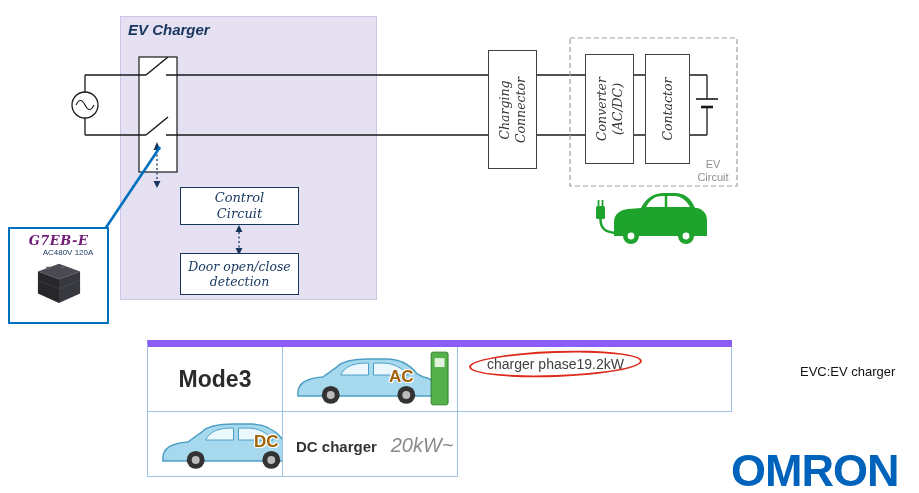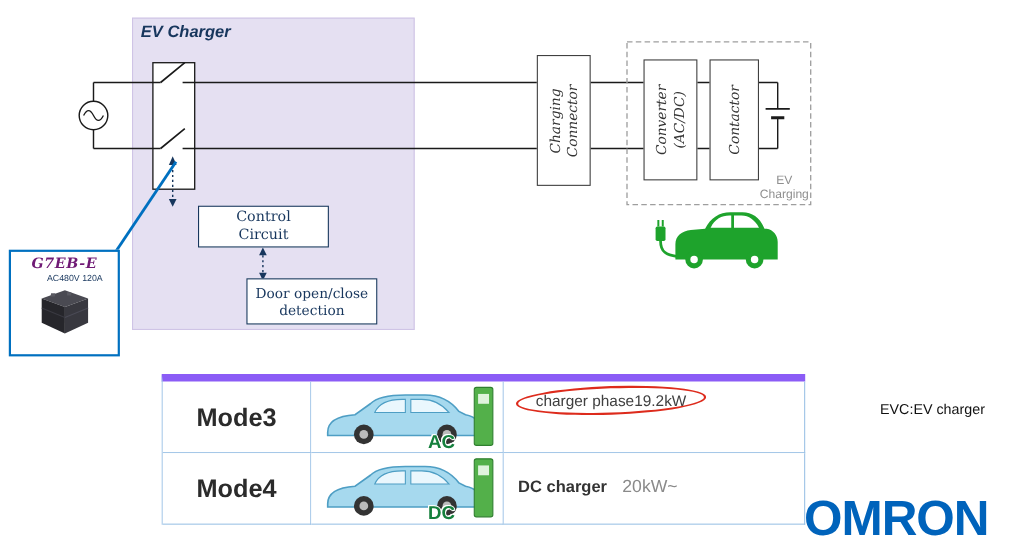--- a/index.html
+++ b/index.html
@@ -18,25 +18,25 @@
     position:absolute; left:128px; top:21px; z-index:3;
     font-weight:bold; font-style:italic; font-size:15px; color:#17365D;
   }
   .overlay {
     position:absolute; left:0; top:0; width:919px; height:493px; z-index:2;
     pointer-events:none;
   }
   .schem-box {
     position:absolute; z-index:3; background:#fff; border:1.5px solid #17365D;
     display:flex; align-items:center; justify-content:center; text-align:center;
-    font-family:"DejaVu Serif", serif; font-size:13px;
+    font-family:"DejaVu Serif", serif; font-style:italic; font-size:13px;
     color:#17365D; line-height:1.2;
   }
   .control-box { left:180px; top:187px; width:117px; height:36px; }
-  .door-box    { left:180px; top:253px; width:117px; height:40px; font-size:12.5px;margin-left:44px; }
+  .door-box    { left:180px; top:253px; width:117px; height:40px; font-size:12.5px; }
 
   .vbox {
     position:absolute; z-index:3; background:#fff; border:1px solid #404040;
   }
   .vbox .vtext {
     position:absolute; top:50%; left:50%;
     transform:translate(-50%,-50%) rotate(-90deg);
     white-space:pre; text-align:center; line-height:1.3;
     font-family:"DejaVu Serif", serif; font-style:italic; font-size:12.5px; color:#333;
   }
@@ -70,34 +70,33 @@
     border-right:1px solid #9DC3E6; border-bottom:1px solid #9DC3E6;
     position:relative; background:#fff; overflow:hidden;
   }
   .mode-cell {
     display:flex; align-items:center; justify-content:center;
     font-weight:bold; font-size:23px; color:#2B2B2B;
   }
   .img-cell svg { display:block; }
   .badge {
     position:absolute; left:106px; top:20px;
-    font-weight:bold; font-size:17px; color:#15803d;
+    font-weight:bold; font-size:17px; color:#a16207;
     text-shadow:1px 0 0 #fff,-1px 0 0 #fff,0 1px 0 #fff,0 -1px 0 #fff,1px 1px 0 #fff,-1px -1px 0 #fff;
-    margin-top:25px;
   }
   .desc-cell { padding:6px 0 0 13px; font-size:14px; color:#404040; }
   .desc-title { font-weight:bold; font-size:15px; color:#333; }
   .desc-line.l1 { padding-left:22px; margin-top:2px; }
   .l2wrap { position:relative; display:inline-block; margin-left:6px; margin-top:2px; padding:1px 10px; }
   .red-ellipse {
     position:absolute; inset:-4px -8px; border:2.5px solid #DD2B1C;
     border-radius:50%; transform:rotate(-2deg);
   }
   .desc-cell.dc { padding-top:22px; }
-  .desc-power { color:#8a8a8a; margin-left:10px; font-size:16px; }
+  .desc-power { color:#8a8a8a; margin-left:10px; font-size:20px;font-style:italic; }
 
   
   .evc-note {
     position:absolute; left:800px; top:364px; z-index:3;
     font-weight:normal; font-size:13px; color:#111;
   }
   .omron-logo {
     position:absolute; left:731px; top:445px; z-index:3;
     font-weight:800; font-size:45px; color:#0063BB; letter-spacing:-1px;
     font-family:"Liberation Sans", sans-serif;
@@ -177,21 +176,21 @@
   </div>
   <div class="vbox converter">
     <span class="vtext">Converter
 (AC/DC)</span>
   </div>
   <div class="vbox contactor">
     <span class="vtext">Contactor</span>
   </div>
 
   <div class="ev-battery-label pre">EV
-Charging</div>
+Circuit</div>
 
   <div class="relay-callout">
     <div class="relay-model">G7EB-E</div>
     <div class="relay-spec">AC480V 120A</div>
     <svg class="relay-cube" width="58" height="46" viewBox="0 0 60 48">
       <polygon points="8,13 30,5 52,13 30,21" fill="#4A4A52"></polygon>
       <polygon points="8,13 8,36 30,46 30,21" fill="#26262B"></polygon>
       <polygon points="52,13 52,36 30,46 30,21" fill="#38383F"></polygon>
       <rect x="18" y="8" width="4" height="3" fill="#5A5A62" transform="skewX(-8)"></rect>
       <rect x="32" y="7" width="4" height="3" fill="#5A5A62"></rect>
@@ -217,21 +216,20 @@
       </svg>
       <span class="badge">AC</span>
     </div>
     <div class="cell desc-cell">
       <div class="l2wrap">
         <span>charger phase19.2kW</span>
         <div class="red-ellipse"></div>
       </div>
     </div>
 
-    <div class="cell mode-cell">Mode4</div>
     <div class="cell img-cell">
       <svg width="174" height="64" viewBox="0 0 175 64">
         <path d="M15,46 C15,36 25,31 40,30 L54,20 C60,14 72,12 86,12 L104,12 C118,12 128,18 135,27 L141,30 C151,32 155,37 155,44 L155,49 L15,49 Z" fill="#A6D9EE" stroke="#4E9EC4" stroke-width="1.5"></path>
         <path d="M58,28 C62,19 72,16 83,16 L86,16 L86,28 Z" fill="#EAF7FD" stroke="#4E9EC4"></path>
         <path d="M91,16 L101,16 C111,16 120,21 126,28 L91,28 Z" fill="#EAF7FD" stroke="#4E9EC4"></path>
         <circle cx="48" cy="48" r="9" fill="#333"></circle>
           <circle cx="48" cy="48" r="4" fill="#BBB"></circle>
         <circle cx="124" cy="48" r="9" fill="#333"></circle>
           <circle cx="124" cy="48" r="4" fill="#BBB"></circle>
         <rect x="149" y="5" width="17" height="53" rx="2" fill="#53B04A" stroke="#2F7F2F"></rect>

